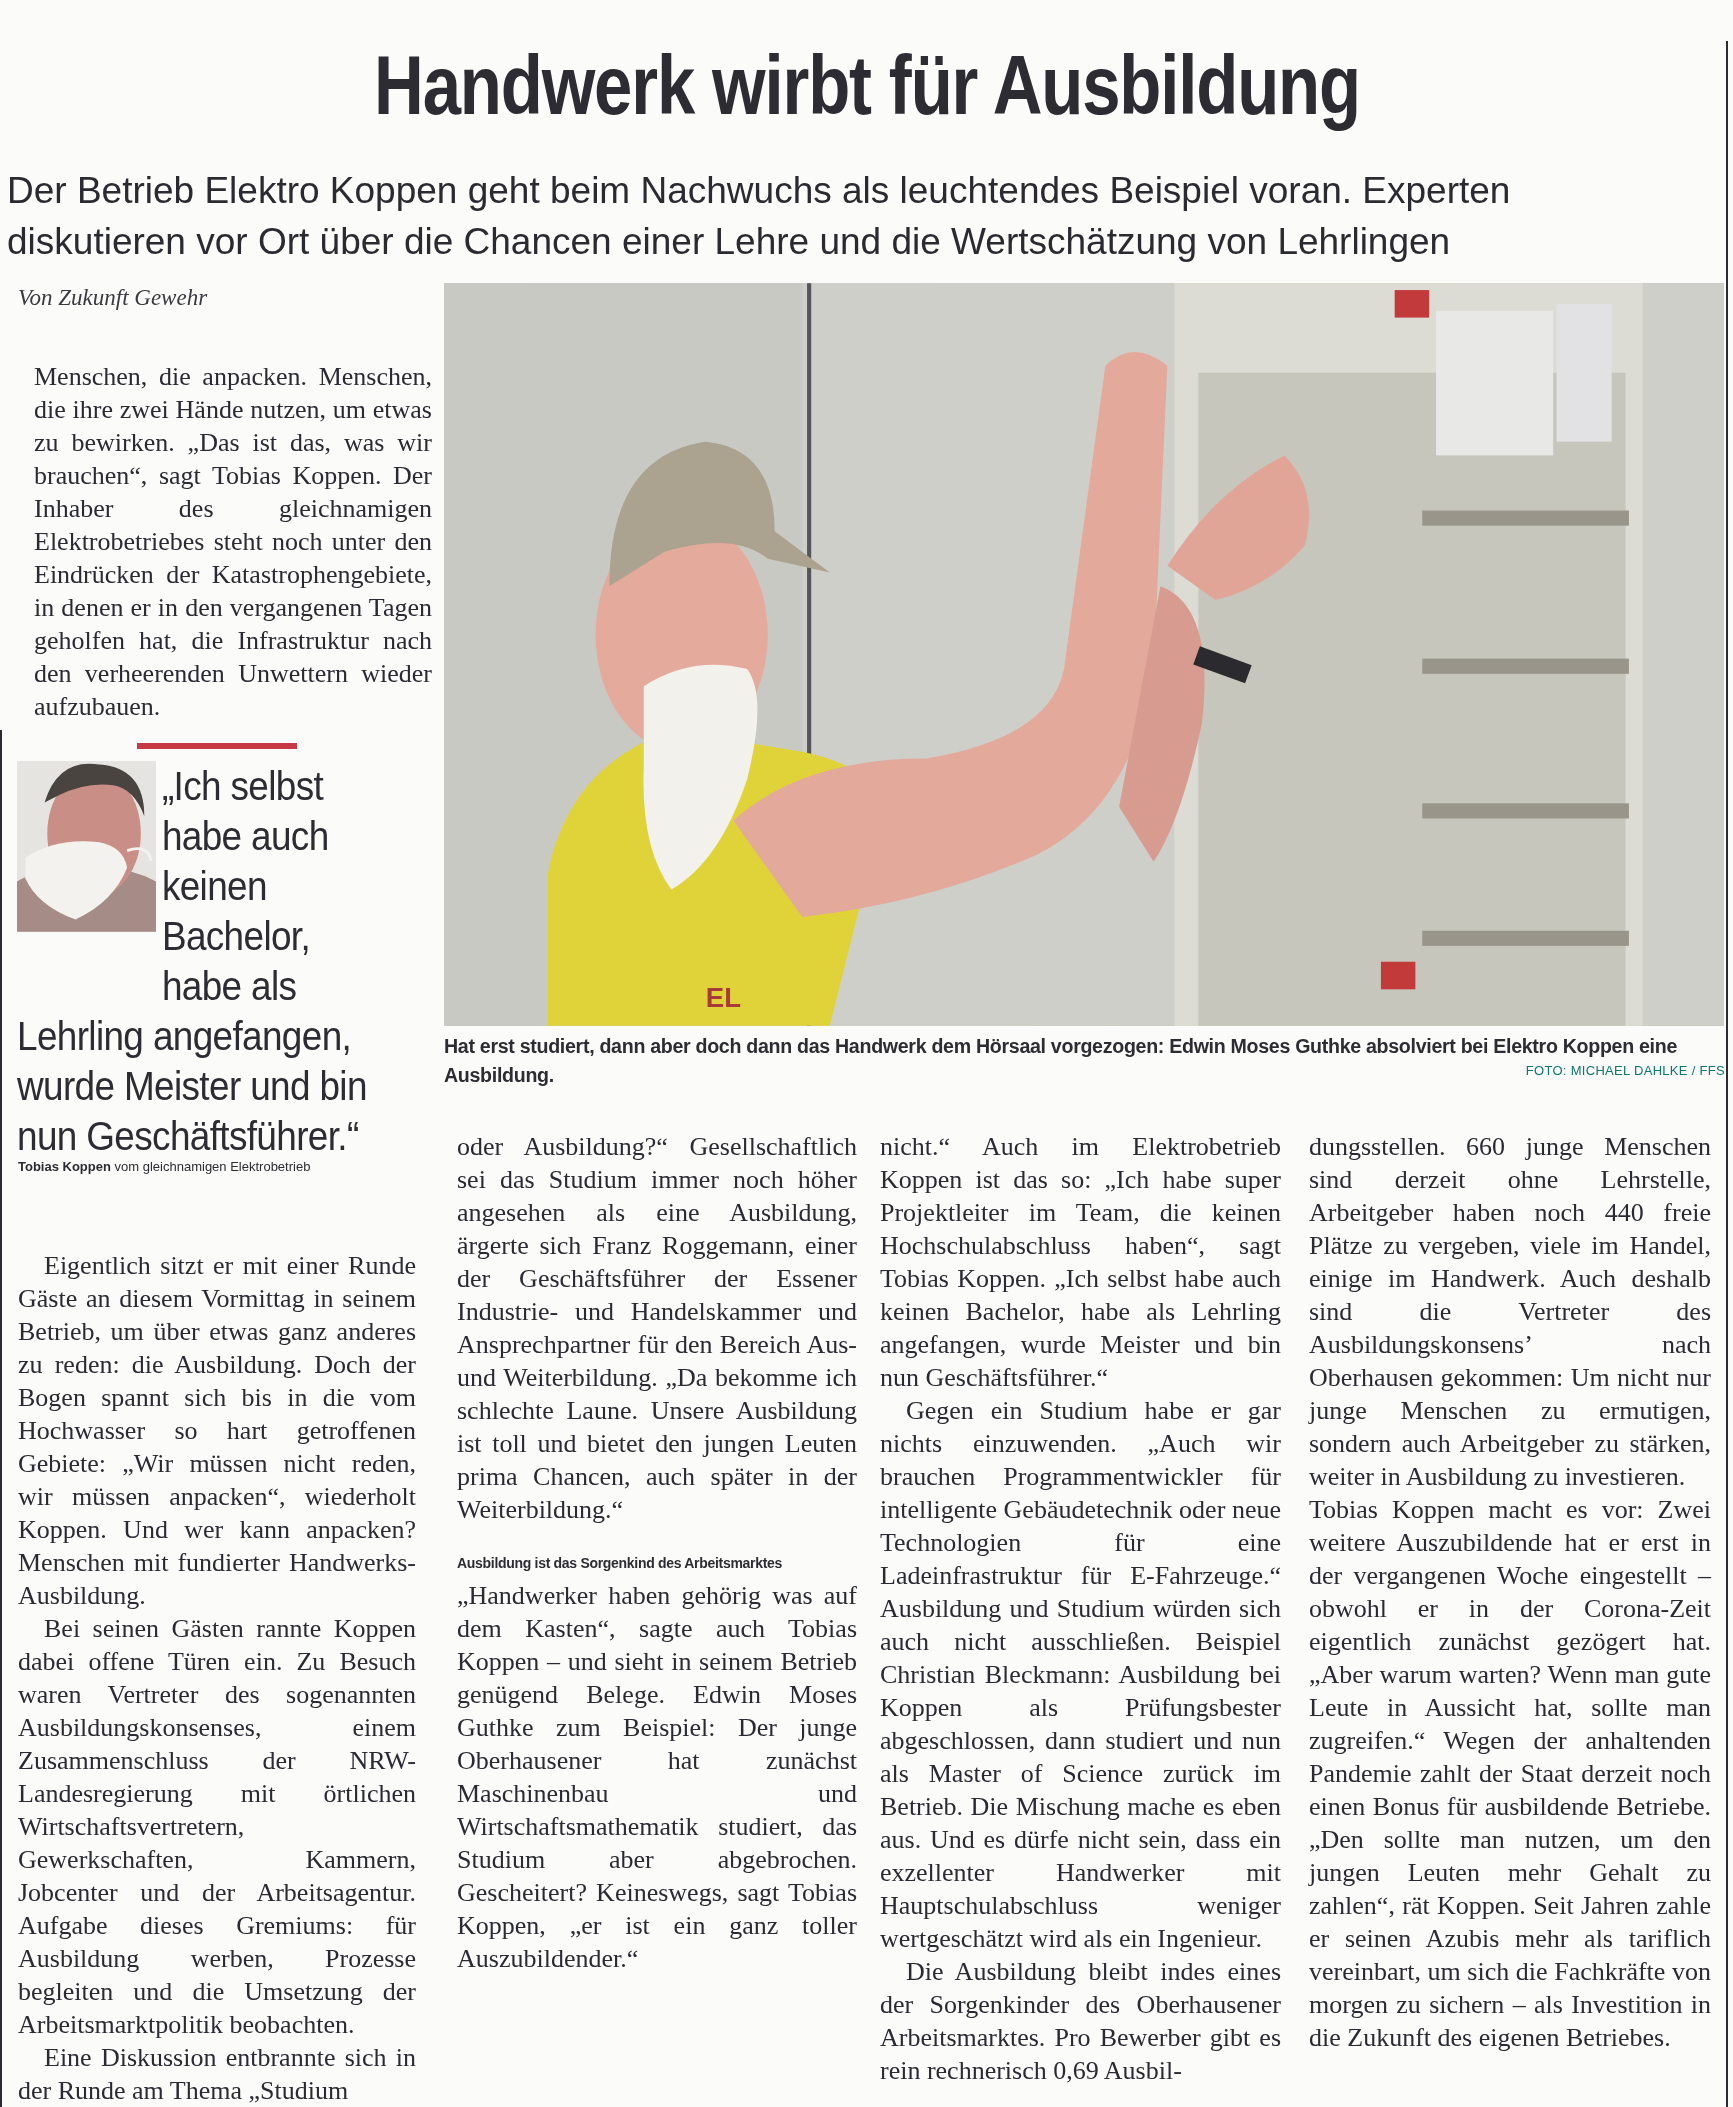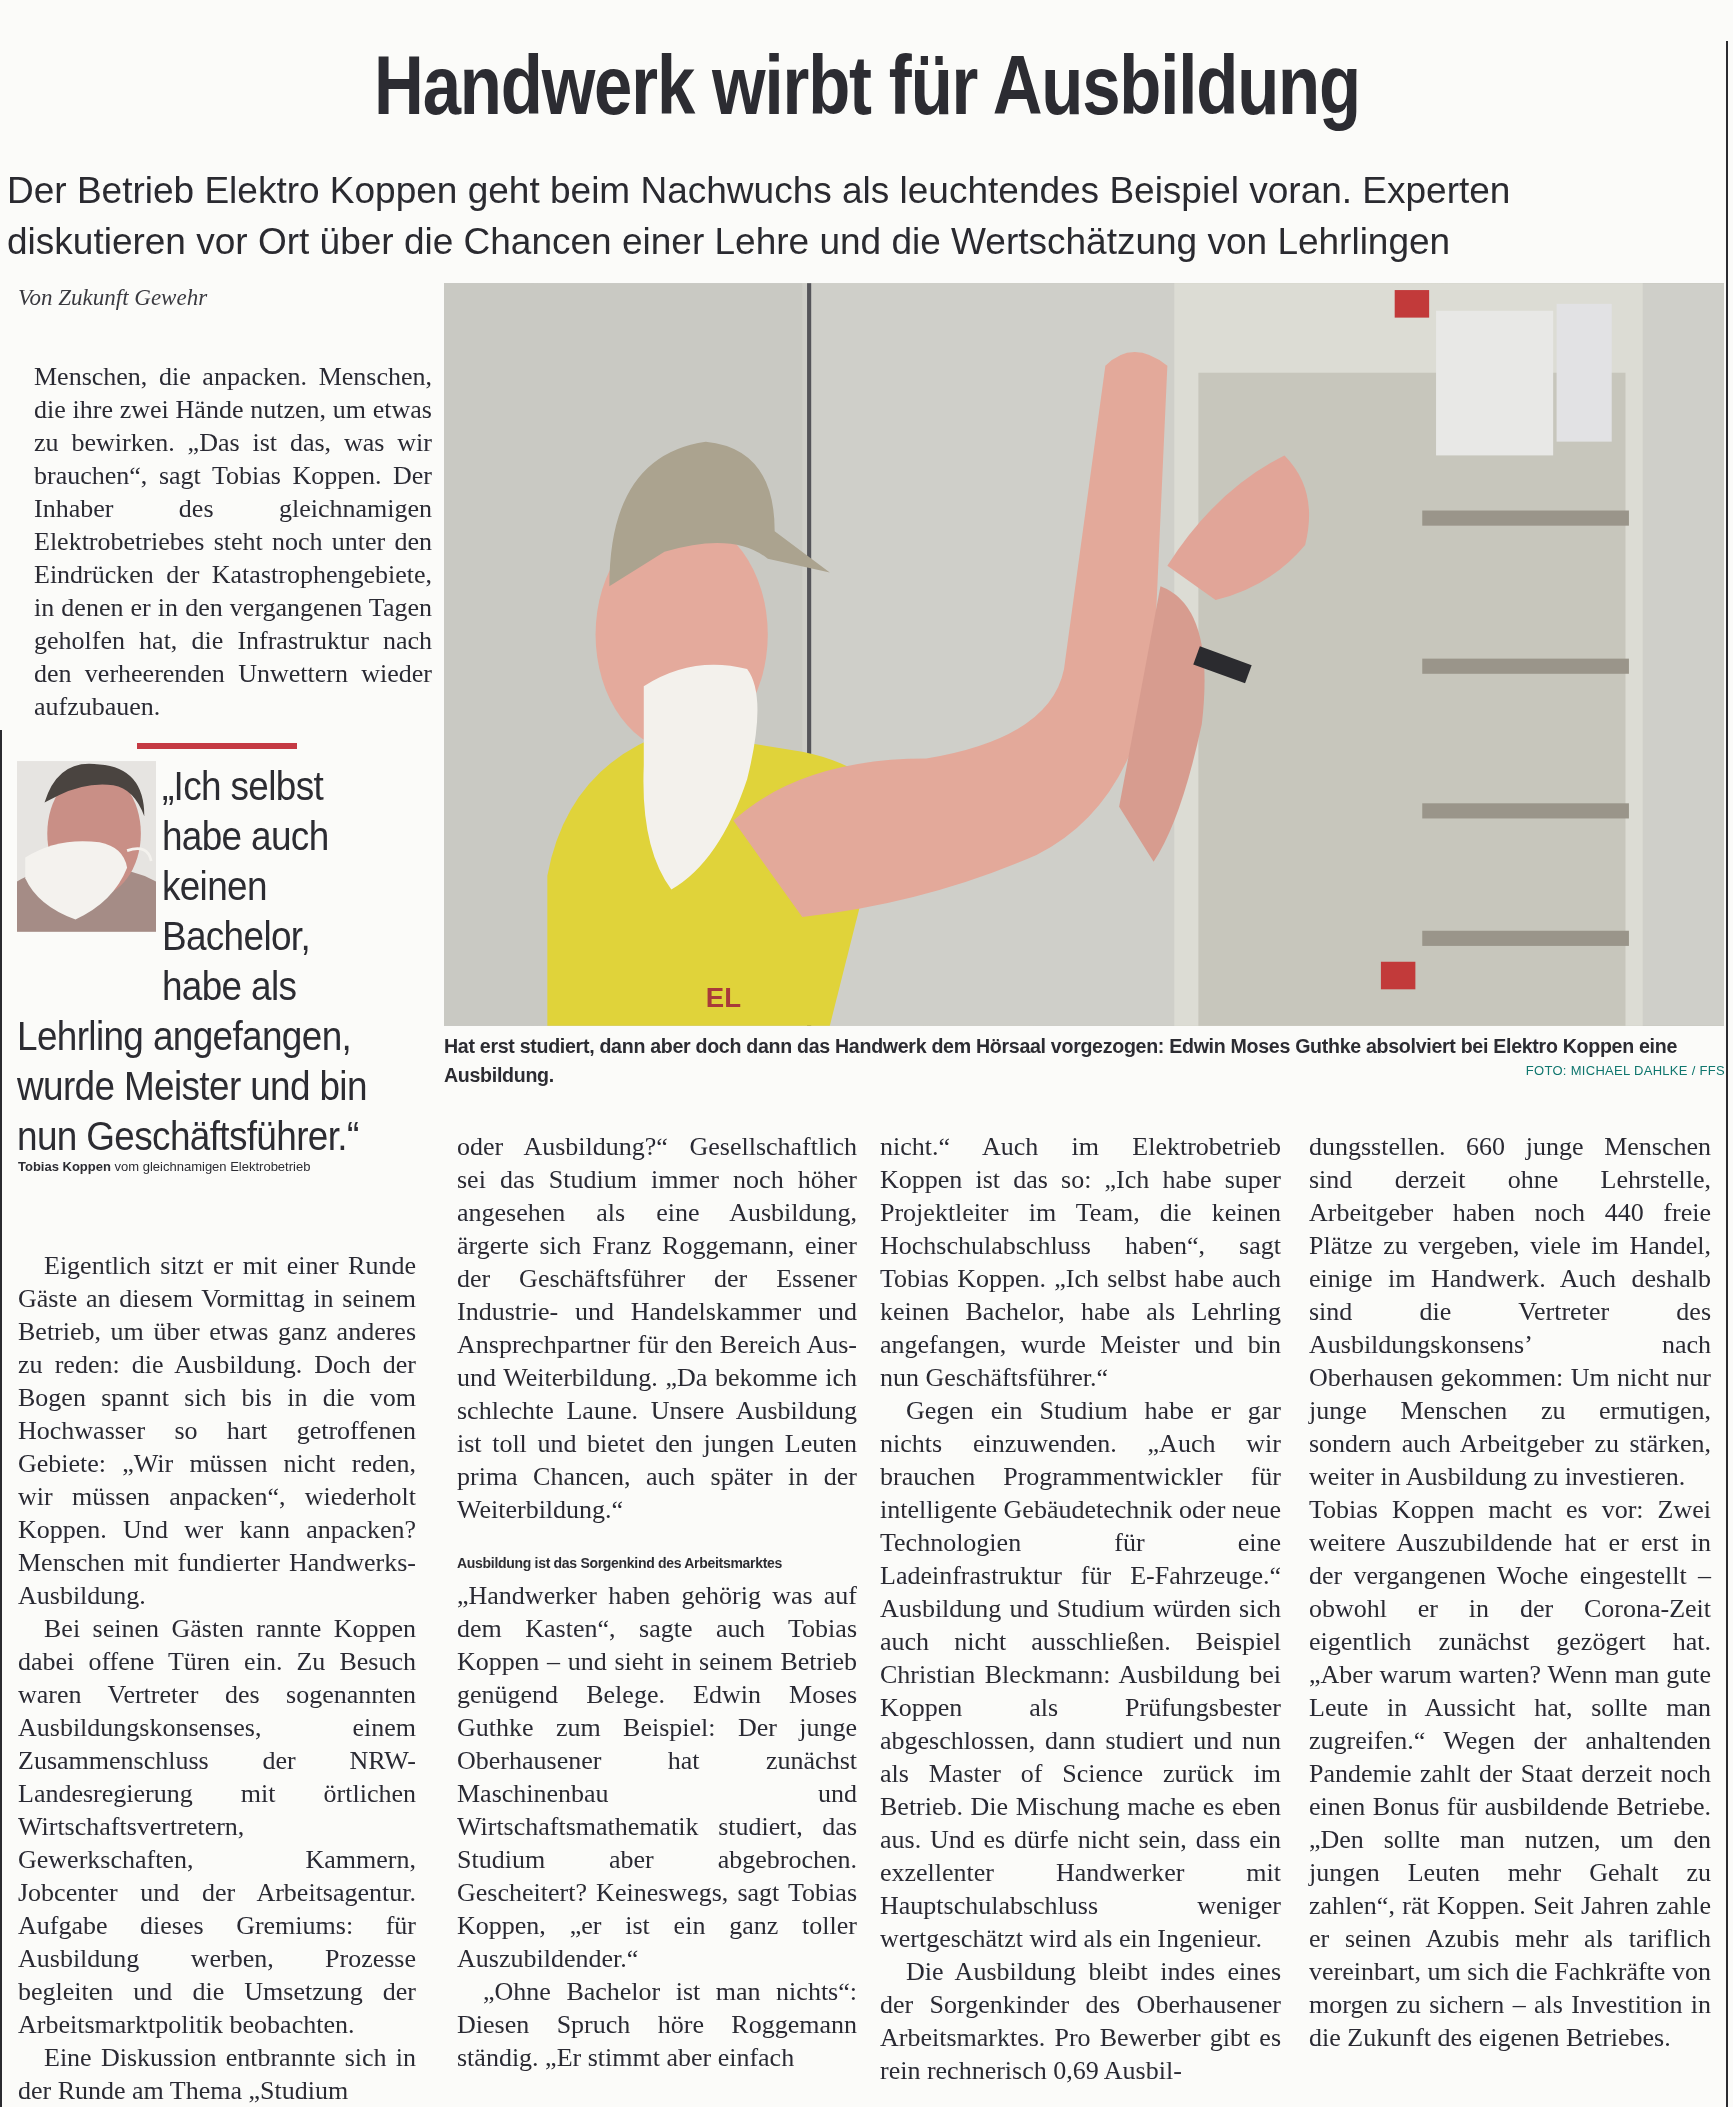--- a/index.html
+++ b/index.html
@@ -133,21 +133,20 @@
     <text x="380" y="1050" font-family="Liberation Sans, sans-serif" font-weight="bold" font-size="40" fill="#a83a3a">EL</text>
   </svg>
 </div>
 <div class="caption">Hat erst studiert, dann aber doch dann das Handwerk dem Hörsaal vorgezogen: Edwin Moses Guthke absolviert bei Elektro Koppen eine Ausbildung.</div>
 <div class="credit">FOTO: MICHAEL DAHLKE / FFS</div>
 
 <div class="col" style="left:449px;top:1130px;width:400px;margin-left:8px;">
   <p>oder Ausbildung?“ Gesellschaftlich sei das Studium immer noch höher angesehen als eine Ausbildung, ärgerte sich Franz Roggemann, einer der Geschäftsführer der Essener Industrie- und Handelskammer und Ansprechpartner für den Bereich Aus- und Weiterbildung. „Da bekomme ich schlechte Laune. Unsere Ausbildung ist toll und bietet den jungen Leuten prima Chancen, auch später in der Weiterbildung.“</p>
   <h3>Ausbildung ist das Sorgenkind des Arbeitsmarktes</h3>
   <p>„Handwerker haben gehörig was auf dem Kasten“, sagte auch Tobias Koppen – und sieht in seinem Betrieb genügend Belege. Edwin Moses Guthke zum Beispiel: Der junge Oberhausener hat zunächst Maschinenbau und Wirtschaftsmathematik studiert, das Studium aber abgebrochen. Gescheitert? Keineswegs, sagt Tobias Koppen, „er ist ein ganz toller Auszubildender.“</p>
-  <p class="indent">„Ohne Bachelor ist man nichts“: Diesen Spruch höre Roggemann ständig. „Er stimmt aber einfach</p>
 </div>
 
 <div class="col" style="left:880px;top:1130px;width:401px;">
   <p>nicht.“ Auch im Elektrobetrieb Koppen ist das so: „Ich habe super Projektleiter im Team, die keinen Hochschulabschluss haben“, sagt Tobias Koppen. „Ich selbst habe auch keinen Bachelor, habe als Lehrling angefangen, wurde Meister und bin nun Geschäftsführer.“</p>
   <p class="indent">Gegen ein Studium habe er gar nichts einzuwenden. „Auch wir brauchen Programmentwickler für intelligente Gebäudetechnik oder neue Technologien für eine Ladeinfrastruktur für E-Fahrzeuge.“ Ausbildung und Studium würden sich auch nicht ausschließen. Beispiel Christian Bleckmann: Ausbildung bei Koppen als Prüfungsbester abgeschlossen, dann studiert und nun als Master of Science zurück im Betrieb. Die Mischung mache es eben aus. Und es dürfe nicht sein, dass ein exzellenter Handwerker mit Hauptschulabschluss weniger wertgeschätzt wird als ein Ingenieur.</p>
   <p class="indent">Die Ausbildung bleibt indes eines der Sorgenkinder des Oberhausener Arbeitsmarktes. Pro Bewerber gibt es rein rechnerisch 0,69 Ausbil-</p>
 </div>
 
 <div class="col" style="left:1309px;top:1130px;width:402px;">
   <p>dungsstellen. 660 junge Menschen sind derzeit ohne Lehrstelle, Arbeitgeber haben noch 440 freie Plätze zu vergeben, viele im Handel, einige im Handwerk. Auch deshalb sind die Vertreter des Ausbildungskonsens’ nach Oberhausen gekommen: Um nicht nur junge Menschen zu ermutigen, sondern auch Arbeitgeber zu stärken, weiter in Ausbildung zu investieren.</p>

